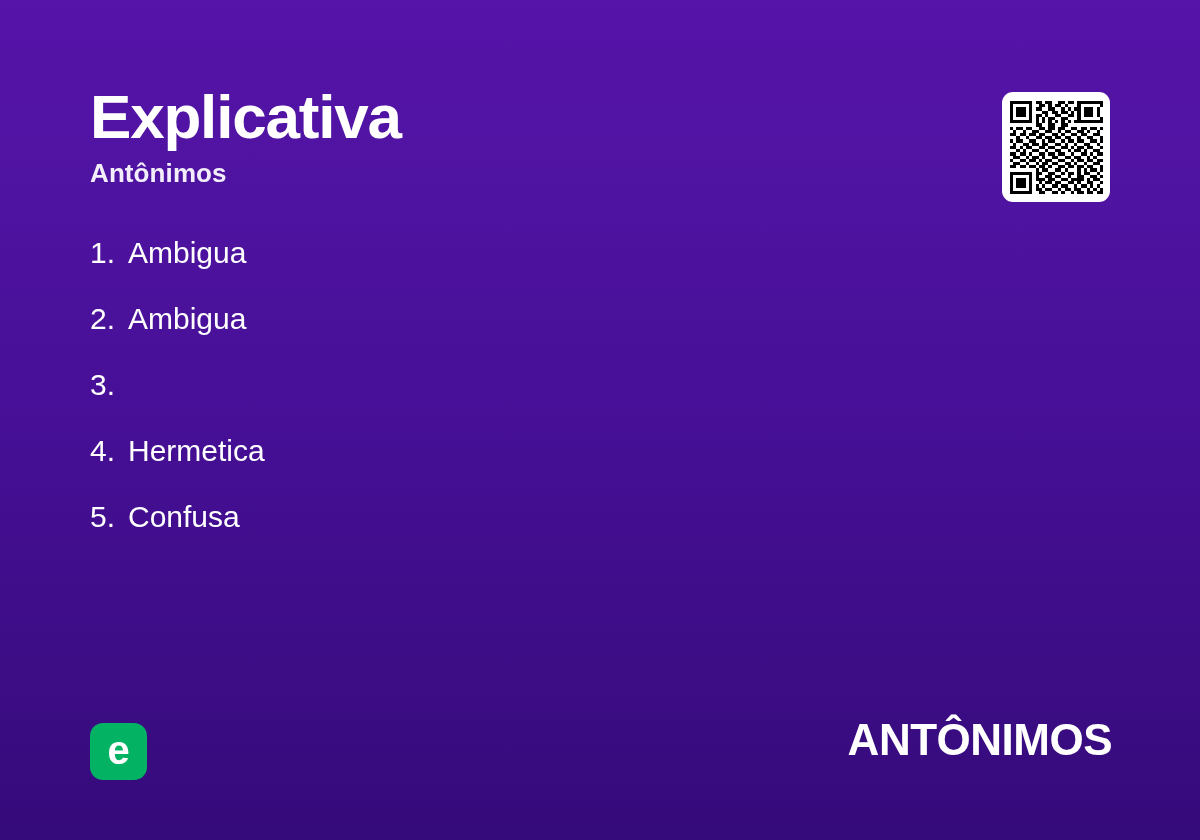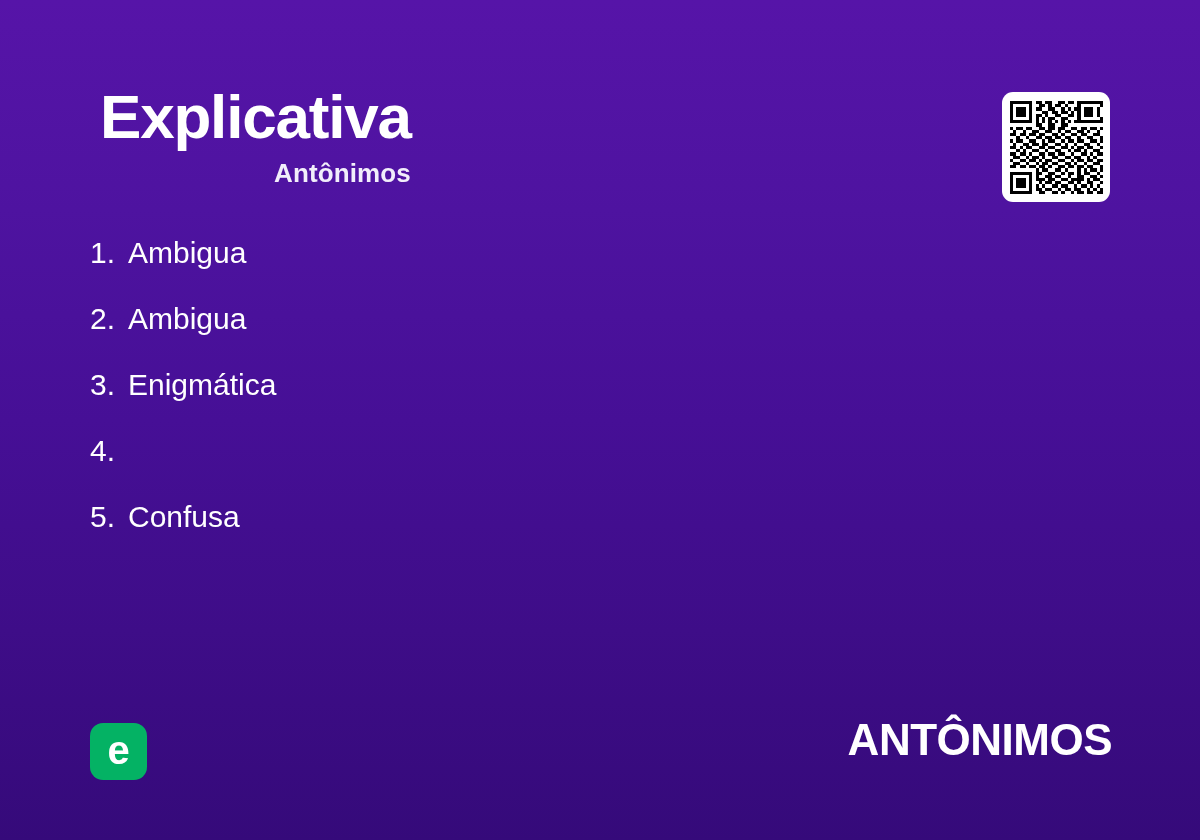--- a/index.html
+++ b/index.html
@@ -24,23 +24,22 @@
 
   
   .canvas {
     position: absolute;
     inset: 0;
   }
 
   
   .header {
     position: absolute;
-    left: 100px;
+    left: 90px;
     top: 86px;
-    text-align: right;
   }
 
   .title {
     font-size: 62px;
     font-weight: 700;
     letter-spacing: -1.2px;
     line-height: 1.0;
     color: #ffffff;
     white-space: nowrap;
   }
@@ -168,24 +167,24 @@
       <li class="word-item">
         <span class="word-index">1.</span>
         <span class="word-text">Ambigua</span>
       </li>
       <li class="word-item">
         <span class="word-index">2.</span>
         <span class="word-text">Ambigua</span>
       </li>
       <li class="word-item">
         <span class="word-index">3.</span>
-        <span class="word-text">Enigmática</span>
       </li>
       <li class="word-item">
         <span class="word-index">4.</span>
+        <span class="word-text">Hermetica</span>
       </li>
       <li class="word-item">
         <span class="word-index">5.</span>
         <span class="word-text">Confusa</span>
       </li>
     </ul>
 
   <div class="qr-card">
     <svg viewBox="0 0 29 29" id="qr-svg" xmlns="http://www.w3.org/2000/svg" aria-hidden="true">
         <rect x="0" y="0" width="1" height="1" fill="#000000"></rect>

